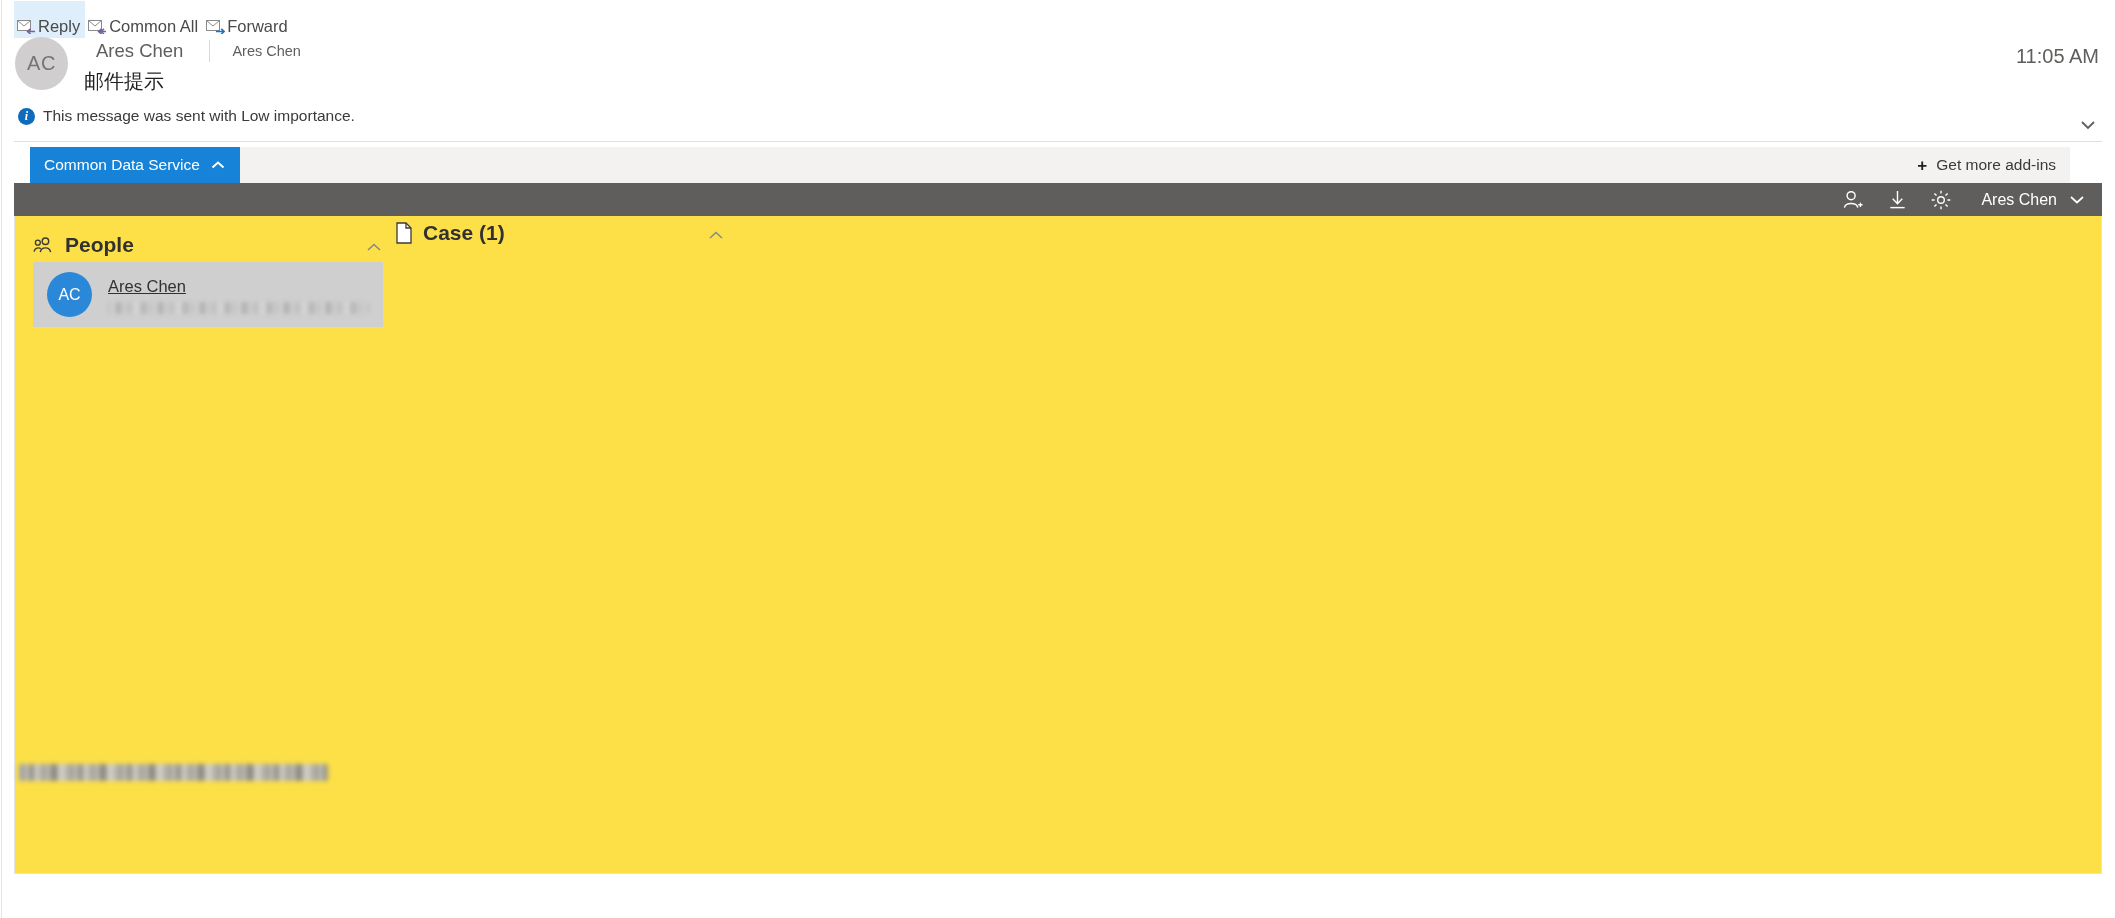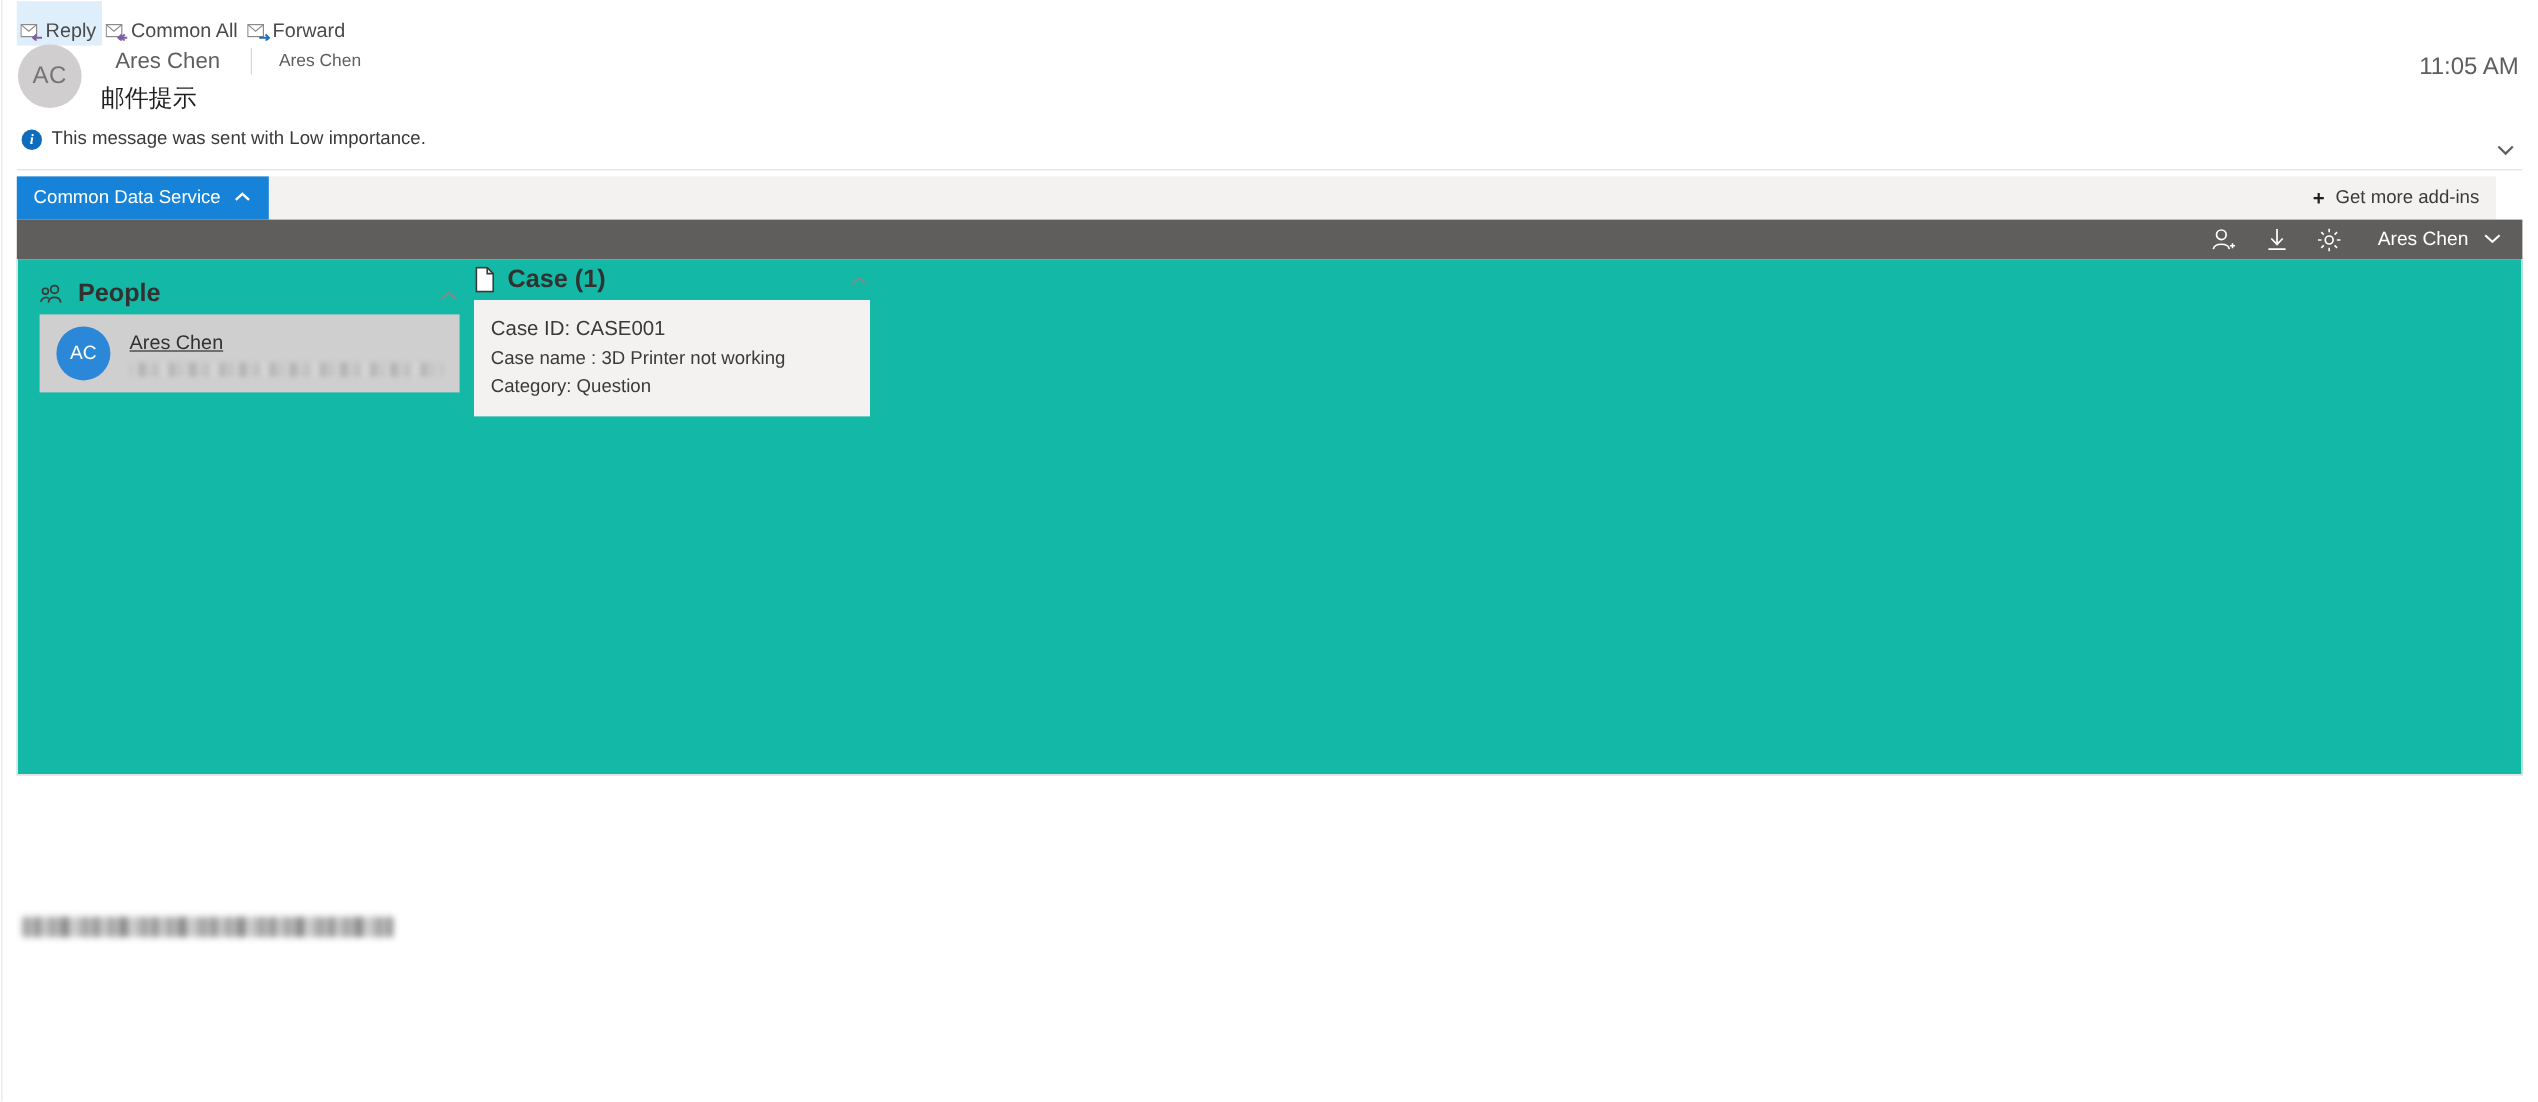--- a/index.html
+++ b/index.html
@@ -140,26 +140,25 @@
     left: 14px;
     top: 141px;
     width: 2088px;
     height: 1px;
     background: #e1dfdd;
   }
 
   
   .addin-strip {
     position: absolute;
-    left: 14px;
+    left: 30px;
     top: 147px;
     width: 2040px;
     height: 36px;
     background: #f3f2f1;
-    padding-left: 26px;
   }
   .addin-tab {
     position: absolute;
     left: 0;
     top: 0;
     height: 36px;
     background: #1683d8;
     color: #ffffff;
     display: flex;
     align-items: center;
@@ -215,22 +214,22 @@
     padding-right: 2px;
     cursor: default;
   }
 
   
   .addin-panel {
     position: absolute;
     left: 14px;
     top: 216px;
     width: 2088px;
-    height: 430px;
-    background: #14b8a6;
+    height: 658px;
+    background: #fde047;
     border: 1px solid #e3e3e3;
     border-top: none;
     box-sizing: border-box;
   }
 
   
   .col-people {
     position: absolute;
     left: 18px;
     top: 12px;
@@ -481,21 +480,16 @@
         </svg>
       </span>
       <span class="section-title">Case (1)</span>
       <span class="sec-chevron">
         <svg viewBox="0 0 18 12" width="18" height="12">
           <path d="M3 9 L9 3.5 L15 9" fill="none" stroke="#8a8886" stroke-width="1.6"></path>
         </svg>
       </span>
     </div>
 
-    <div class="case-card">
-      <div class="case-line-1">Case ID: CASE001</div>
-      <div class="case-line">Case name : 3D Printer not working</div>
-      <div class="case-line">Category: Question</div>
-    </div>
   </div>
 </div>
 
 <div class="bottom-blur"></div>
 
 </body></html>

